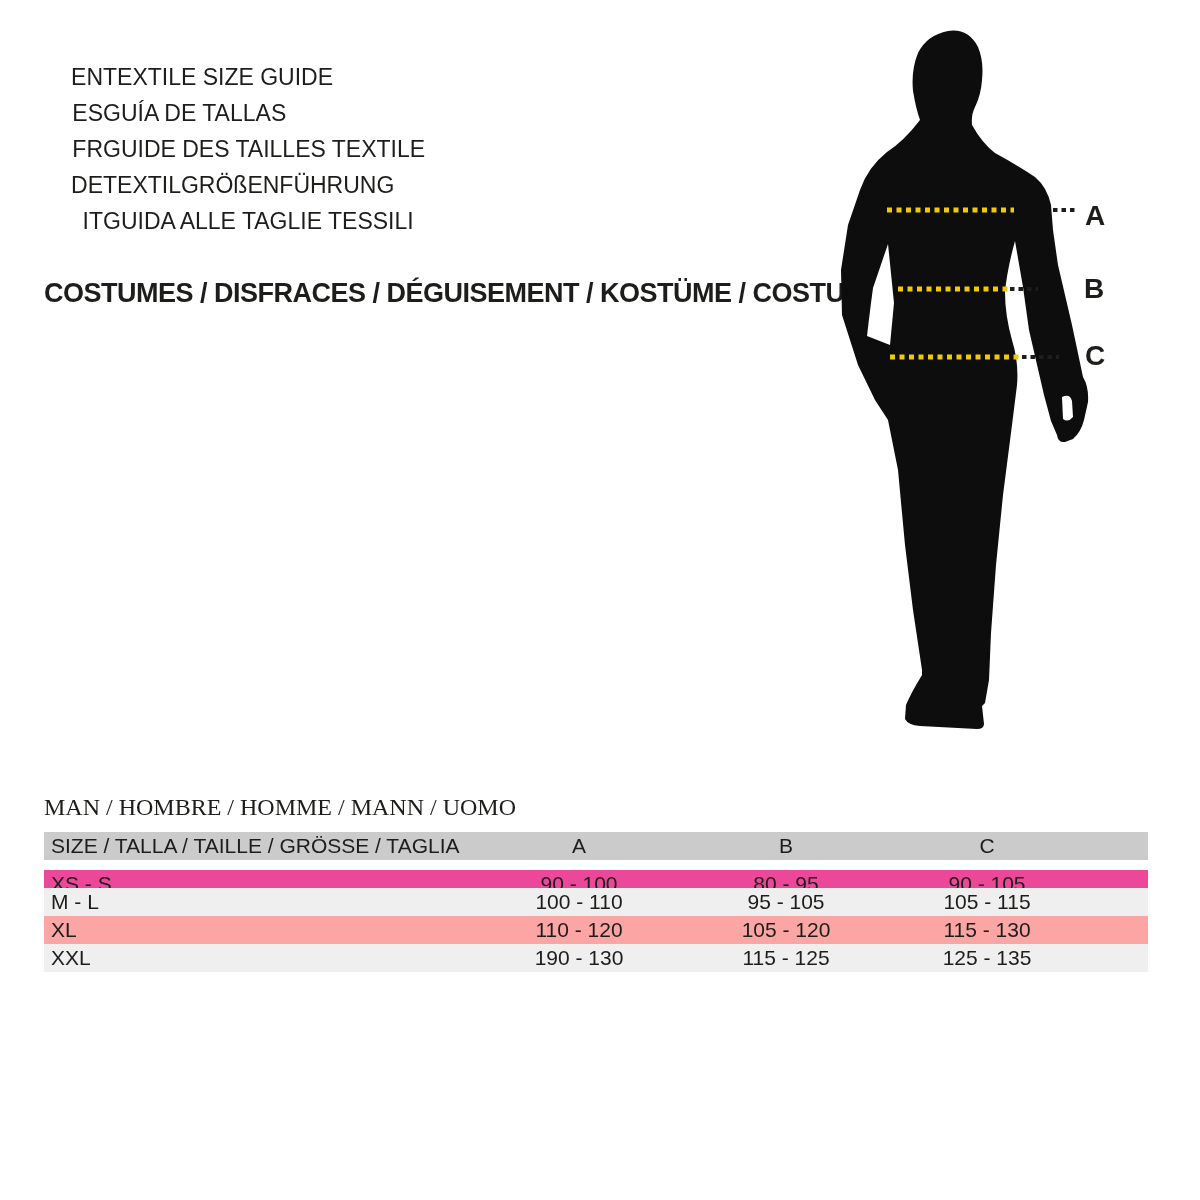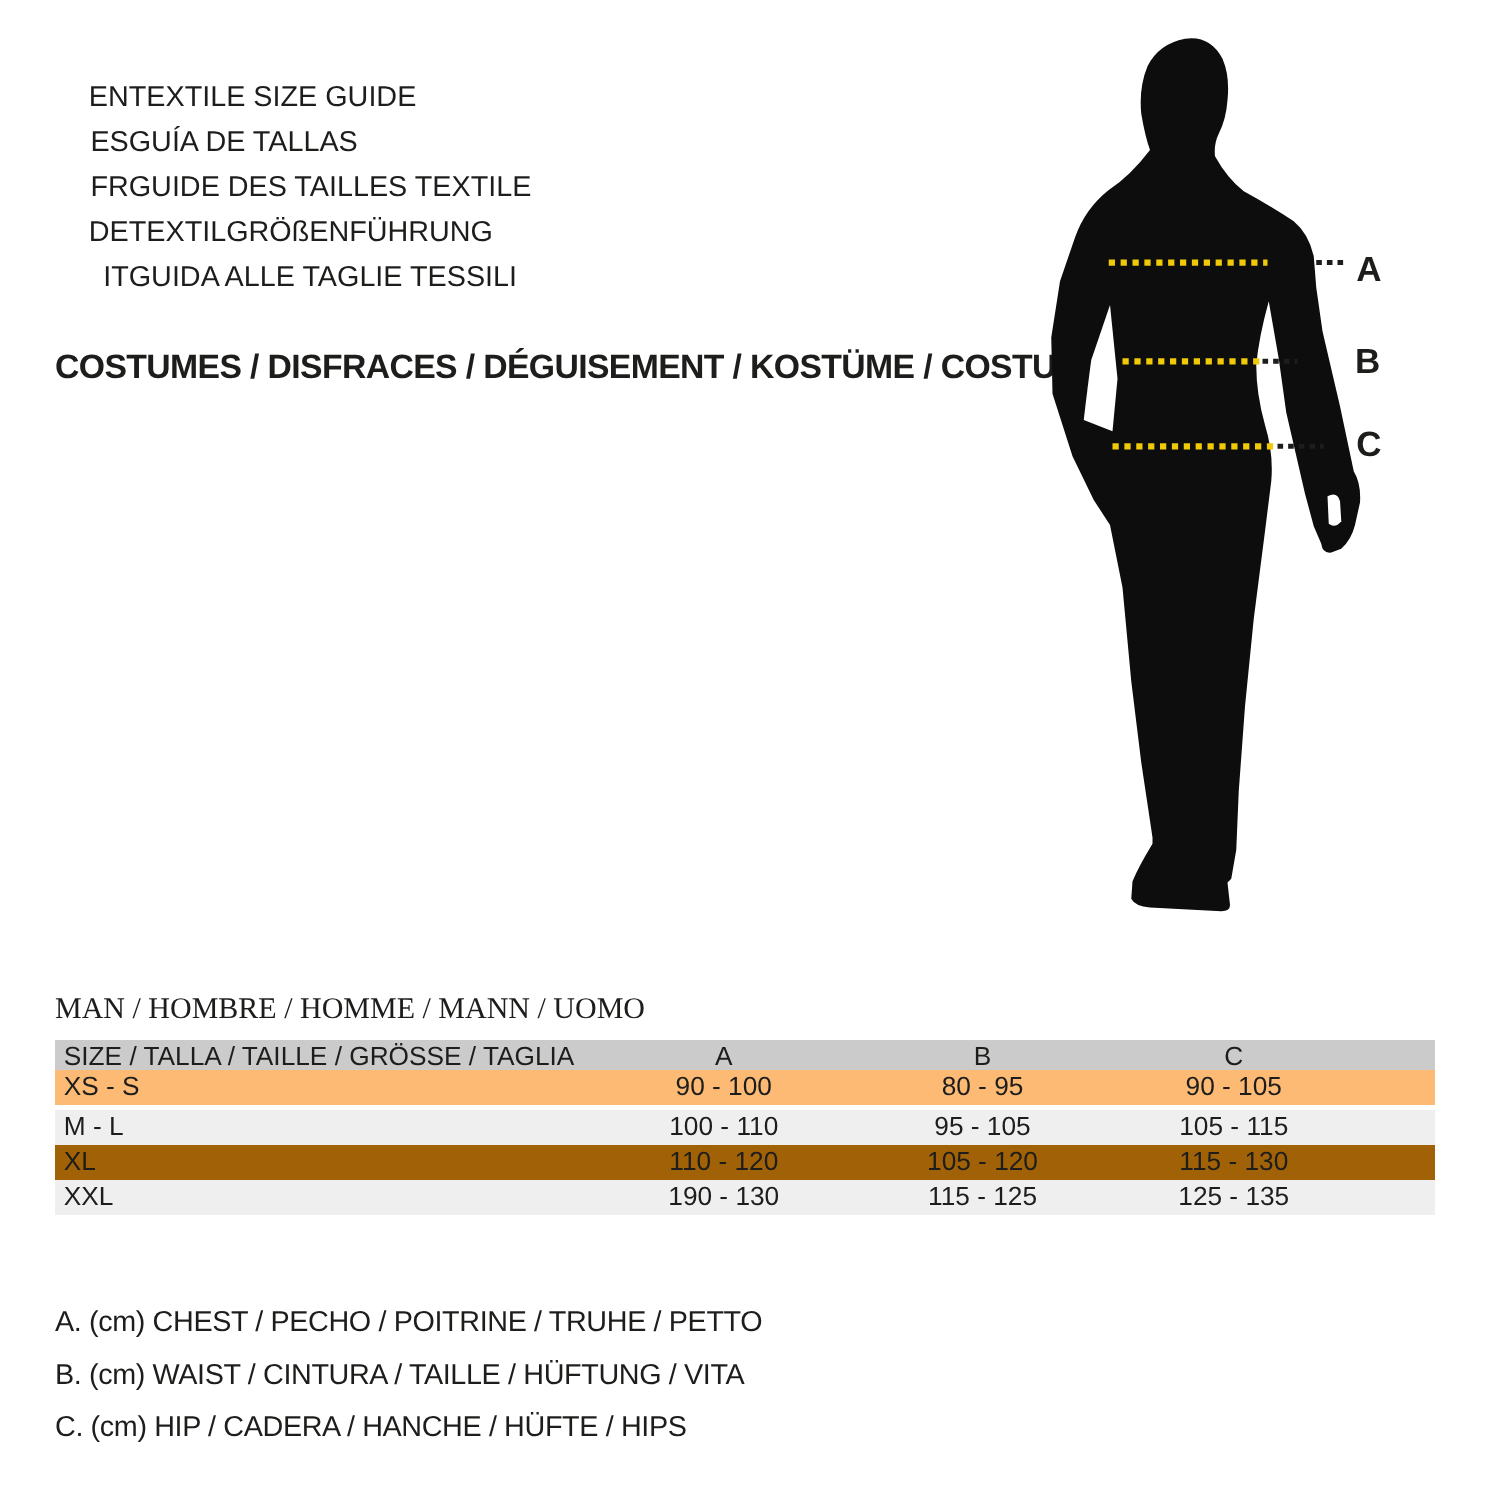--- a/index.html
+++ b/index.html
@@ -24,23 +24,23 @@
   .abc-label{position:absolute;font-size:28px;font-weight:bold;line-height:29px;}
   .abc-a{left:1085px;top:201px;}
   .abc-b{left:1084px;top:274px;}
   .abc-c{left:1085px;top:341px;}
   
   .man-label{position:absolute;left:44px;top:792px;font-size:24px;line-height:30px;white-space:nowrap;font-family:Liberation Serif, serif;}
   
   .size-table{position:absolute;left:44px;top:832px;width:1104px;height:140px;font-size:21px;}
   .trow{position:absolute;left:0;width:1104px;height:28px;line-height:28px;}
   .trow.header{top:0;background:#cbcbcb;}
-  .trow.r0{top:24px;background:#fdba74;text-align:right;}
+  .trow.r0{top:38px;background:#ec4899;text-align:right;}
   .trow.r1{top:56px;background:#efefef;}
-  .trow.r2{top:84px;background:#a16207;}
+  .trow.r2{top:84px;background:#fca5a5;}
   .trow.r3{top:112px;background:#efefef;text-align:center;}
   .cell-size{position:absolute;left:7px;top:0;white-space:nowrap;}
   .cell-val{position:absolute;top:0;transform:translateX(-50%);white-space:nowrap;}
   .col-a{left:535px;}
   .col-b{left:742px;}
   .col-c{left:943px;}
   
   .legend{position:absolute;left:44px;top:1036px;}
   .legend-line{font-size:23px;line-height:42px;letter-spacing:-0.3px;white-space:nowrap;}
 </style>
@@ -155,19 +155,14 @@
       <span class="cell-val col-c">115 - 130</span>
     </div>
     <div class="trow r3">
       <span class="cell-size">XXL</span>
       <span class="cell-val col-a">190 - 130</span>
       <span class="cell-val col-b">115 - 125</span>
       <span class="cell-val col-c">125 - 135</span>
     </div>
   </div>
 
-  <div class="legend">
-    <div class="legend-line">A. (cm) CHEST / PECHO / POITRINE / TRUHE / PETTO</div>
-    <div class="legend-line">B. (cm) WAIST / CINTURA / TAILLE / HÜFTUNG / VITA</div>
-    <div class="legend-line">C. (cm) HIP / CADERA / HANCHE / HÜFTE / HIPS</div>
-  </div>
 
 </div>
 
 </body></html>

